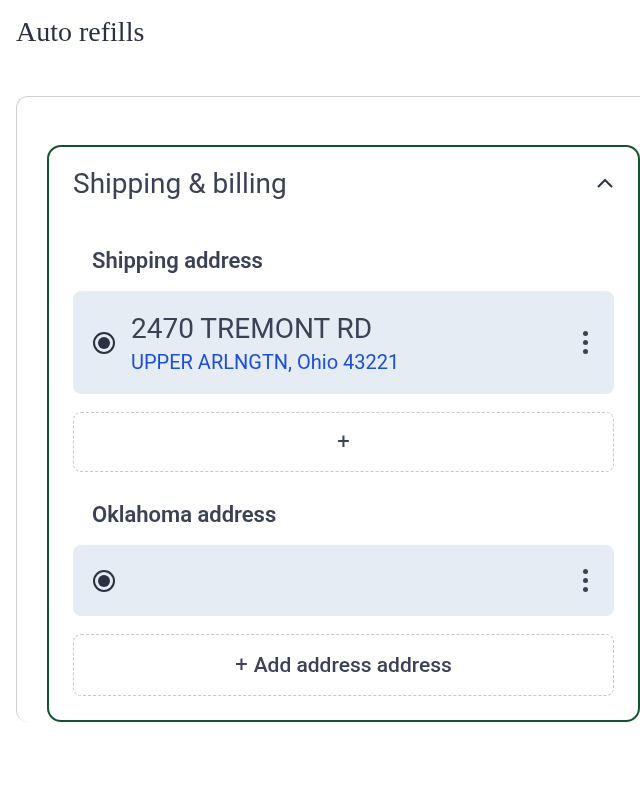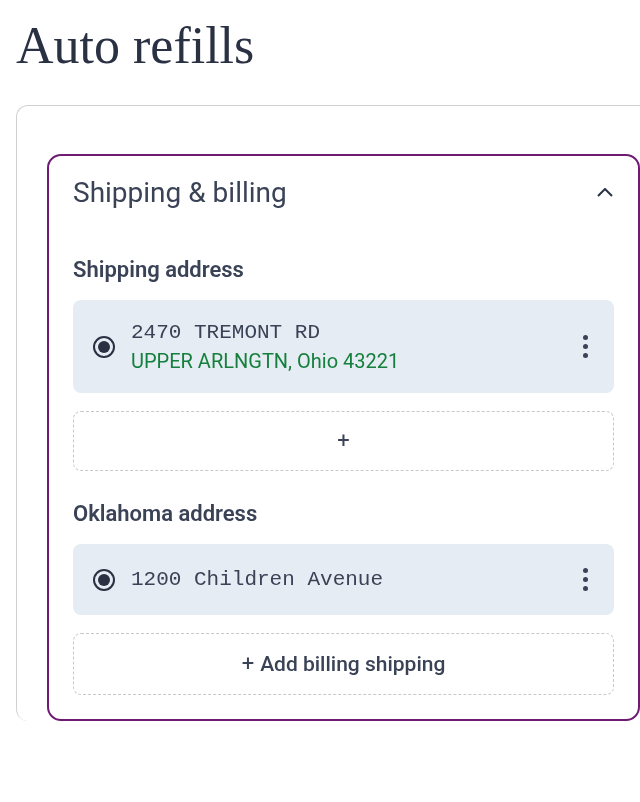--- a/index.html
+++ b/index.html
@@ -7,36 +7,36 @@
       padding: 0;
       box-sizing: border-box;
     }
     body {
       font-family: -apple-system, BlinkMacSystemFont, 'Segoe UI', Roboto, Helvetica, Arial, sans-serif;
       background: #fff;
       padding: 16px 0 0 16px;
       width: 640px;
     }
     .page-title {
-      font-size: 52px;
+      font-size: 28px;
       font-weight: 400;
       color: #2a3142;
       font-family: Georgia, 'Times New Roman', serif;
-      margin-bottom: 30px;
+      margin-bottom: 48px;
     }
     .outer-card {
       border: 1px solid #d0d0d0;
       border-radius: 12px;
       border-right: none;
       border-bottom: none;
       border-top-right-radius: 0;
       padding: 48px 0 0 30px;
     }
     .inner-card {
-      border: 2px solid #701a75;
+      border: 2px solid #14532d;
       border-radius: 14px;
       padding: 20px 24px 24px 24px;
     }
     .section-header {
       display: flex;
       justify-content: space-between;
       align-items: center;
       margin-bottom: 48px;
     }
     .section-title {
@@ -56,20 +56,21 @@
       height: 10px;
       stroke: #2a3142;
       stroke-width: 2;
       fill: none;
     }
     .subsection-title {
       font-size: 22px;
       font-weight: 600;
       color: #3a4256;
       margin-bottom: 18px;
+      margin-left: 19px;
     }
     .address-row {
       background: #e6ecf3;
       border-radius: 8px;
       padding: 18px 20px;
       display: flex;
       align-items: center;
       gap: 16px;
       margin-bottom: 18px;
     }
@@ -86,29 +87,28 @@
     .radio-inner {
       width: 12px;
       height: 12px;
       background: #2a3142;
       border-radius: 50%;
     }
     .address-text {
       flex: 1;
     }
     .address-line1 {
-      font-size: 21px;
+      font-size: 28px;
       color: #3a4256;
       font-weight: 400;
       line-height: 1.4;
-      font-family: Liberation Mono, monospace;
     }
     .address-line2 {
       font-size: 20px;
-      color: #15803d;
+      color: #1d4ed8;
       font-weight: 400;
       line-height: 1.4;
     }
     .kebab {
       display: flex;
       flex-direction: column;
       gap: 4px;
       padding: 6px;
       cursor: pointer;
     }
@@ -182,29 +182,28 @@
     </div>
 
     <div class="billing-block">
       <div class="subsection-title">Oklahoma address</div>
 
       <div class="address-row">
         <div class="radio">
           <div class="radio-inner"></div>
         </div>
         <div class="address-text">
-          <div class="address-line1">1200 Children Avenue</div>
         </div>
         <div class="kebab">
           <div class="kebab-dot"></div>
           <div class="kebab-dot"></div>
           <div class="kebab-dot"></div>
         </div>
       </div>
 
       <div class="add-button">
         <span class="plus">+</span>
-        <span>Add billing shipping</span>
+        <span>Add address address</span>
       </div>
     </div>
 
   </div>
 </div>
 
 </body></html>

